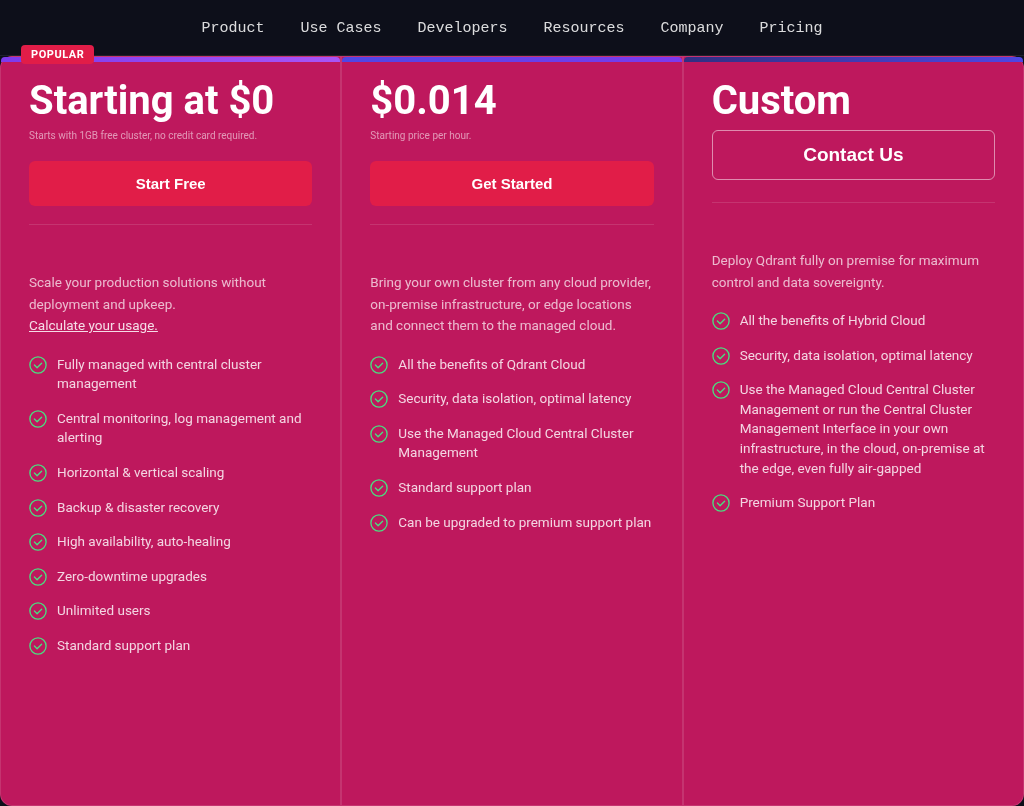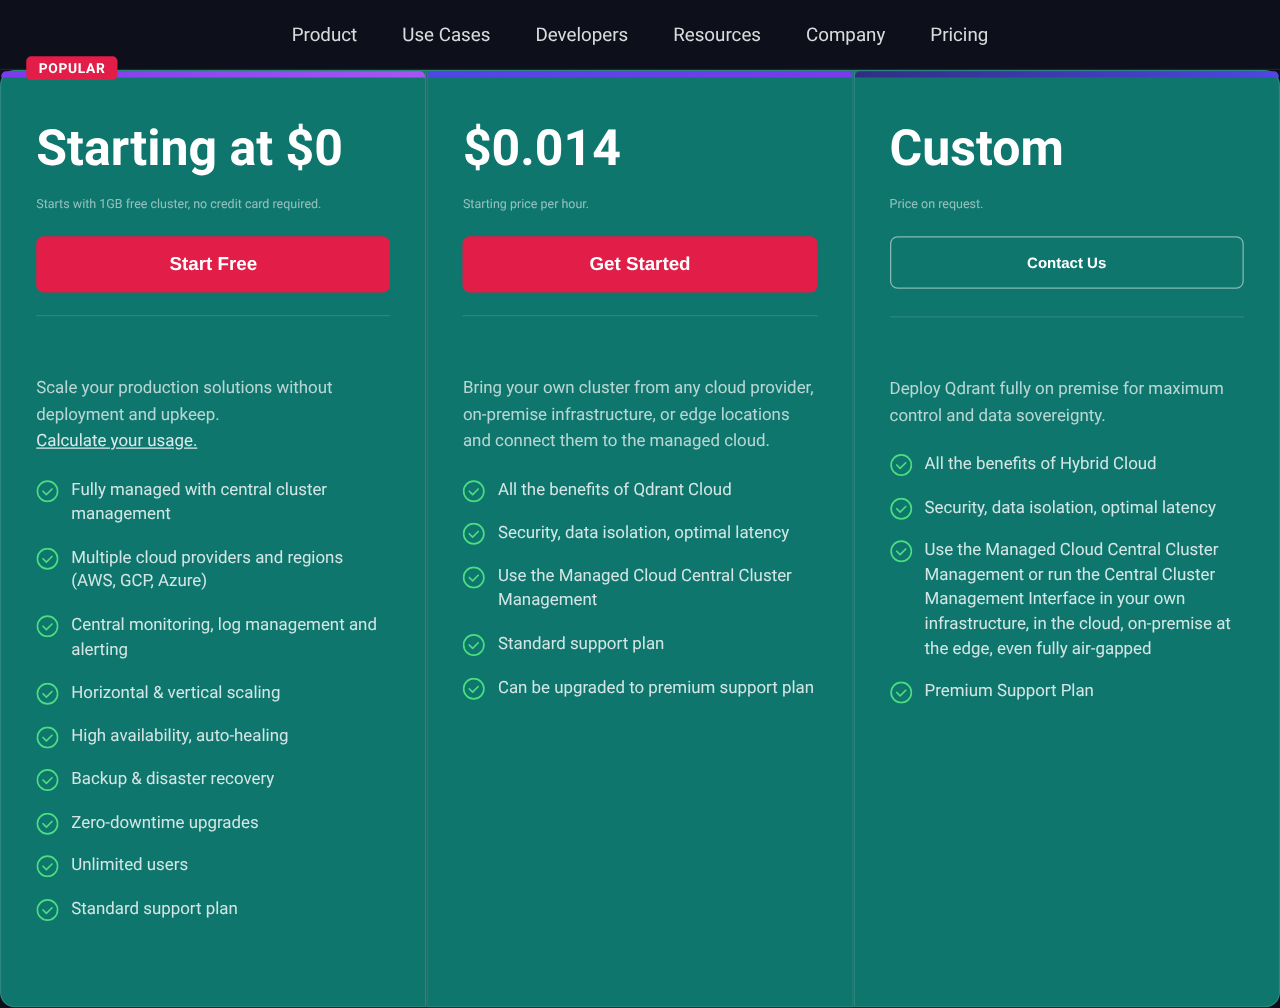--- a/index.html
+++ b/index.html
@@ -13,20 +13,21 @@
 
     
     .navbar {
       background: #0d0f1a;
       display: flex;
       align-items: center;
       justify-content: center;
       padding: 0 40px;
       height: 56px;
       border-bottom: 1px solid rgba(255,255,255,0.08);
+      font-family: Liberation Mono, monospace;
     }
     .nav-links {
       display: flex;
       gap: 36px;
       list-style: none;
     }
     .nav-links li a {
       color: rgba(255,255,255,0.85);
       text-decoration: none;
       font-size: 15px;
@@ -38,23 +39,23 @@
       display: grid;
       grid-template-columns: 1fr 1fr 1fr;
       gap: 0;
       max-width: 1024px;
       margin: 0 auto;
       padding: 0;
       position: relative;
     }
 
     .plan-card {
-      background: #0f766e;
+      background: #be185d;
       border: 1px solid rgba(255,255,255,0.12);
-      padding: 30px 28px 28px 28px;
+      padding: 12px 28px 28px 28px;
       position: relative;
       min-height: 750px;
     }
 
     .plan-card:first-child {
       border-radius: 12px 0 0 12px;
     }
     .plan-card:last-child {
       border-radius: 0 12px 12px 0;
     }
@@ -85,21 +86,21 @@
       padding: 3px 10px;
       border-radius: 4px;
       letter-spacing: 0.05em;
       text-transform: uppercase;
     }
 
     .plan-price {
       font-size: 40px;
       font-weight: 700;
       color: #fff;
-      margin-bottom: 16px;
+      margin-bottom: 6px;
       margin-top: 8px;
     }
 
     .plan-price-sub {
       font-size: 10px;
       color: rgba(255,255,255,0.55);
       margin-bottom: 20px;
     }
 
     .btn-primary {
@@ -118,21 +119,21 @@
     }
 
     .btn-outline {
       display: block;
       width: 100%;
       background: transparent;
       color: #fff;
       border: 1.5px solid rgba(255,255,255,0.5);
       border-radius: 6px;
       padding: 13px 0;
-      font-size: 12px;
+      font-size: 19px;
       font-weight: 600;
       cursor: pointer;
       text-align: center;
       margin-bottom: 22px;
     }
 
     .plan-divider {
       border: none;
       border-top: 1px solid rgba(255,255,255,0.12);
       margin-bottom: 18px;
@@ -210,49 +211,42 @@
           <circle cx="10" cy="10" r="9" stroke="#4ade80" stroke-width="1.5"></circle>
           <path d="M6 10l3 3 5-5" stroke="#4ade80" stroke-width="1.5" stroke-linecap="round" stroke-linejoin="round"></path>
         </svg>
         <span>Fully managed with central cluster management</span>
       </li>
       <li class="feature-item">
         <svg class="check-icon" viewBox="0 0 20 20" fill="none">
           <circle cx="10" cy="10" r="9" stroke="#4ade80" stroke-width="1.5"></circle>
           <path d="M6 10l3 3 5-5" stroke="#4ade80" stroke-width="1.5" stroke-linecap="round" stroke-linejoin="round"></path>
         </svg>
-        <span>Multiple cloud providers and regions (AWS, GCP, Azure)</span>
-      </li>
-      <li class="feature-item">
-        <svg class="check-icon" viewBox="0 0 20 20" fill="none">
-          <circle cx="10" cy="10" r="9" stroke="#4ade80" stroke-width="1.5"></circle>
-          <path d="M6 10l3 3 5-5" stroke="#4ade80" stroke-width="1.5" stroke-linecap="round" stroke-linejoin="round"></path>
-        </svg>
         <span>Central monitoring, log management and alerting</span>
       </li>
       <li class="feature-item">
         <svg class="check-icon" viewBox="0 0 20 20" fill="none">
           <circle cx="10" cy="10" r="9" stroke="#4ade80" stroke-width="1.5"></circle>
           <path d="M6 10l3 3 5-5" stroke="#4ade80" stroke-width="1.5" stroke-linecap="round" stroke-linejoin="round"></path>
         </svg>
         <span>Horizontal &amp; vertical scaling</span>
       </li>
       <li class="feature-item">
         <svg class="check-icon" viewBox="0 0 20 20" fill="none">
           <circle cx="10" cy="10" r="9" stroke="#4ade80" stroke-width="1.5"></circle>
           <path d="M6 10l3 3 5-5" stroke="#4ade80" stroke-width="1.5" stroke-linecap="round" stroke-linejoin="round"></path>
         </svg>
+        <span>Backup &amp; disaster recovery</span>
+      </li>
+      <li class="feature-item">
+        <svg class="check-icon" viewBox="0 0 20 20" fill="none">
+          <circle cx="10" cy="10" r="9" stroke="#4ade80" stroke-width="1.5"></circle>
+          <path d="M6 10l3 3 5-5" stroke="#4ade80" stroke-width="1.5" stroke-linecap="round" stroke-linejoin="round"></path>
+        </svg>
         <span>High availability, auto-healing</span>
-      </li>
-      <li class="feature-item">
-        <svg class="check-icon" viewBox="0 0 20 20" fill="none">
-          <circle cx="10" cy="10" r="9" stroke="#4ade80" stroke-width="1.5"></circle>
-          <path d="M6 10l3 3 5-5" stroke="#4ade80" stroke-width="1.5" stroke-linecap="round" stroke-linejoin="round"></path>
-        </svg>
-        <span>Backup &amp; disaster recovery</span>
       </li>
       <li class="feature-item">
         <svg class="check-icon" viewBox="0 0 20 20" fill="none">
           <circle cx="10" cy="10" r="9" stroke="#4ade80" stroke-width="1.5"></circle>
           <path d="M6 10l3 3 5-5" stroke="#4ade80" stroke-width="1.5" stroke-linecap="round" stroke-linejoin="round"></path>
         </svg>
         <span>Zero-downtime upgrades</span>
       </li>
       <li class="feature-item">
         <svg class="check-icon" viewBox="0 0 20 20" fill="none">
@@ -311,21 +305,20 @@
           <circle cx="10" cy="10" r="9" stroke="#4ade80" stroke-width="1.5"></circle>
           <path d="M6 10l3 3 5-5" stroke="#4ade80" stroke-width="1.5" stroke-linecap="round" stroke-linejoin="round"></path>
         </svg>
         <span>Can be upgraded to premium support plan</span>
       </li>
     </ul>
   </div>
 
   <div class="plan-card enterprise">
     <div class="plan-price">Custom</div>
-    <div class="plan-price-sub">Price on request.</div>
     <button class="btn-outline">Contact Us</button>
     <hr class="plan-divider">
     <p class="plan-description">Deploy Qdrant fully on premise for maximum control and data sovereignty.</p>
     <ul class="feature-list">
       <li class="feature-item">
         <svg class="check-icon" viewBox="0 0 20 20" fill="none">
           <circle cx="10" cy="10" r="9" stroke="#4ade80" stroke-width="1.5"></circle>
           <path d="M6 10l3 3 5-5" stroke="#4ade80" stroke-width="1.5" stroke-linecap="round" stroke-linejoin="round"></path>
         </svg>
         <span>All the benefits of Hybrid Cloud</span>

